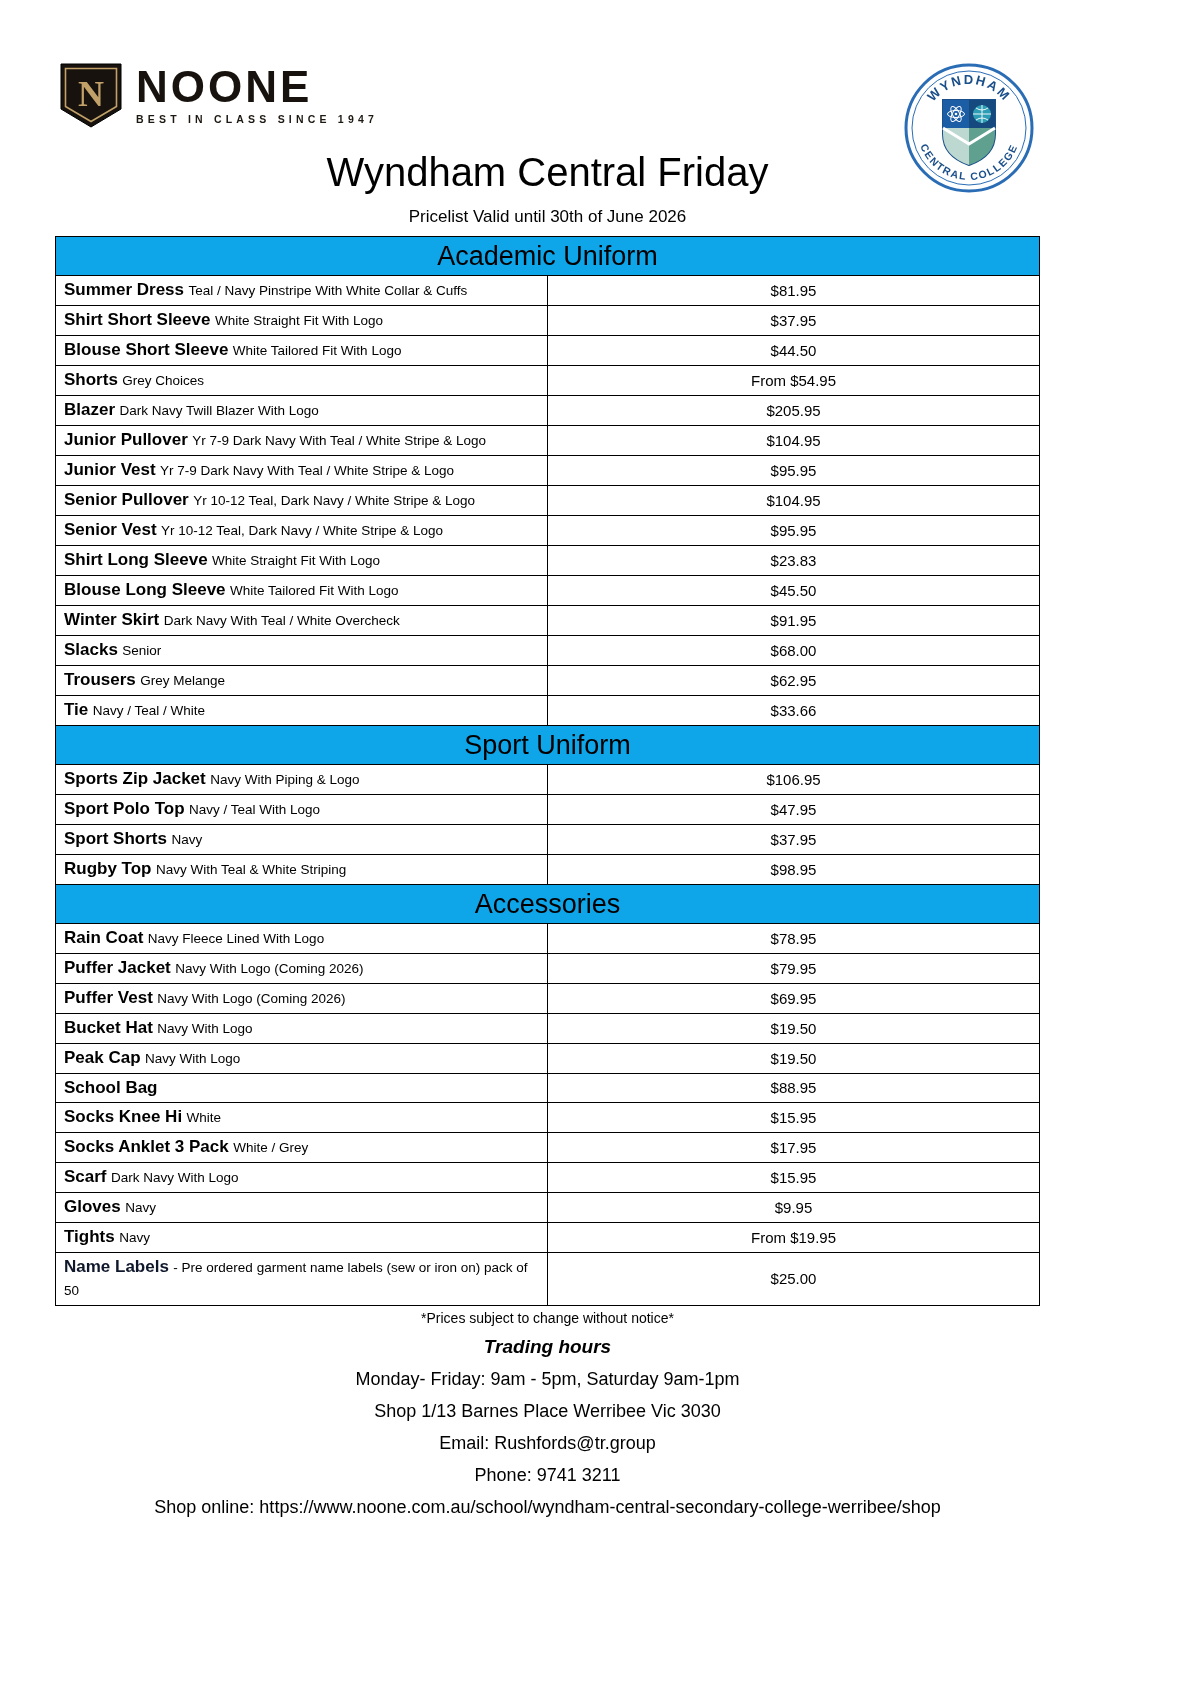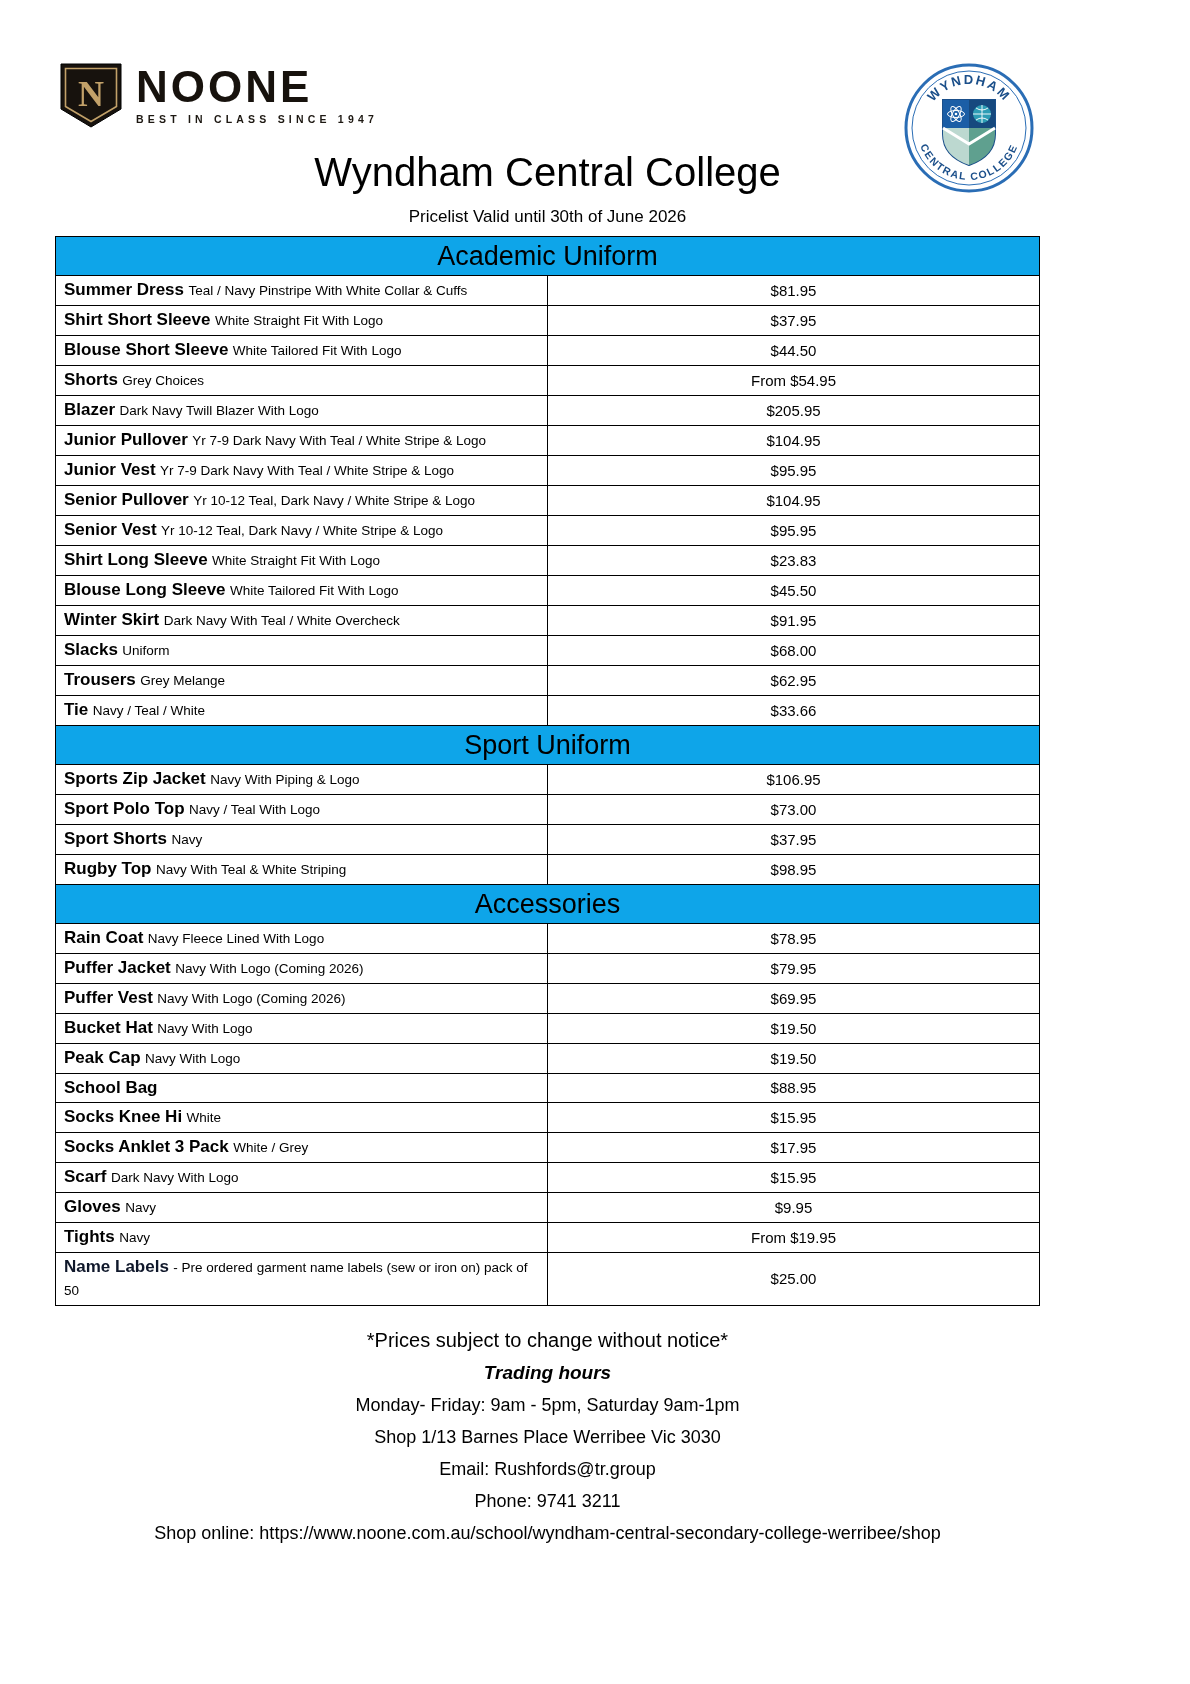--- a/index.html
+++ b/index.html
@@ -91,21 +91,21 @@
   td.price-cell {
     width: 262px;
     text-align: center;
     padding: 3px 8px;
     font-size: 15px;
     line-height: 22px;
     vertical-align: middle;
   }
   
   .footer { text-align: center; }
-  .notice { margin-top: 23px; font-size: 20px; }
+  .notice { margin-top: 4px; font-size: 14px; }
   .trading-title { margin-top: 10px; font-size: 19px; font-weight: bold; font-style: italic; }
   .f-line { margin-top: 11px; font-size: 18px; }
 </style>
 </head>
 <body>
 
 <div class="page">
 
   <div class="noone-logo">
     <svg width="62" height="66" viewBox="0 0 62 66">
@@ -148,21 +148,21 @@
         </g>
         <g>
           <circle cx="79" cy="54" r="9" fill="#2d9db5"></circle>
           <path d="M70 54 H88 M79 45 V63 M73 48 Q79 52 85 48 M73 60 Q79 56 85 60" stroke="#ffffff" stroke-width="0.9" fill="none"></path>
         </g>
       </g>
     </svg>
   </div>
 
   <div class="content">
-    <h1 class="title">Wyndham Central College</h1>
+    <h1 class="title">Wyndham Central Friday</h1>
     <div class="subtitle">Pricelist Valid until 30th of June 2026</div>
 
     <table class="pricelist">
       <tbody>
           <tr>
             <td colspan="2" class="section-header">Academic Uniform</td>
           </tr>
           <tr>
             <td class="item-cell"><span class="item-name">Summer Dress</span> <span class="item-desc">Teal / Navy Pinstripe With White Collar &amp; Cuffs</span></td>
             <td class="price-cell">$81.95</td>
@@ -205,41 +205,41 @@
           </tr>
           <tr>
             <td class="item-cell"><span class="item-name">Blouse Long Sleeve</span> <span class="item-desc">White Tailored Fit With Logo</span></td>
             <td class="price-cell">$45.50</td>
           </tr>
           <tr>
             <td class="item-cell"><span class="item-name">Winter Skirt</span> <span class="item-desc">Dark Navy With Teal / White Overcheck</span></td>
             <td class="price-cell">$91.95</td>
           </tr>
           <tr>
-            <td class="item-cell"><span class="item-name">Slacks</span> <span class="item-desc">Uniform</span></td>
+            <td class="item-cell"><span class="item-name">Slacks</span> <span class="item-desc">Senior</span></td>
             <td class="price-cell">$68.00</td>
           </tr>
           <tr>
             <td class="item-cell"><span class="item-name">Trousers</span> <span class="item-desc">Grey Melange</span></td>
             <td class="price-cell">$62.95</td>
           </tr>
           <tr>
             <td class="item-cell"><span class="item-name">Tie</span> <span class="item-desc">Navy / Teal / White</span></td>
             <td class="price-cell">$33.66</td>
           </tr>
           <tr>
             <td colspan="2" class="section-header">Sport Uniform</td>
           </tr>
           <tr>
             <td class="item-cell"><span class="item-name">Sports Zip Jacket</span> <span class="item-desc">Navy With Piping &amp; Logo</span></td>
             <td class="price-cell">$106.95</td>
           </tr>
           <tr>
             <td class="item-cell"><span class="item-name">Sport Polo Top</span> <span class="item-desc">Navy / Teal With Logo</span></td>
-            <td class="price-cell">$73.00</td>
+            <td class="price-cell">$47.95</td>
           </tr>
           <tr>
             <td class="item-cell"><span class="item-name">Sport Shorts</span> <span class="item-desc">Navy</span></td>
             <td class="price-cell">$37.95</td>
           </tr>
           <tr>
             <td class="item-cell"><span class="item-name">Rugby Top</span> <span class="item-desc">Navy With Teal &amp; White Striping</span></td>
             <td class="price-cell">$98.95</td>
           </tr>
           <tr>

